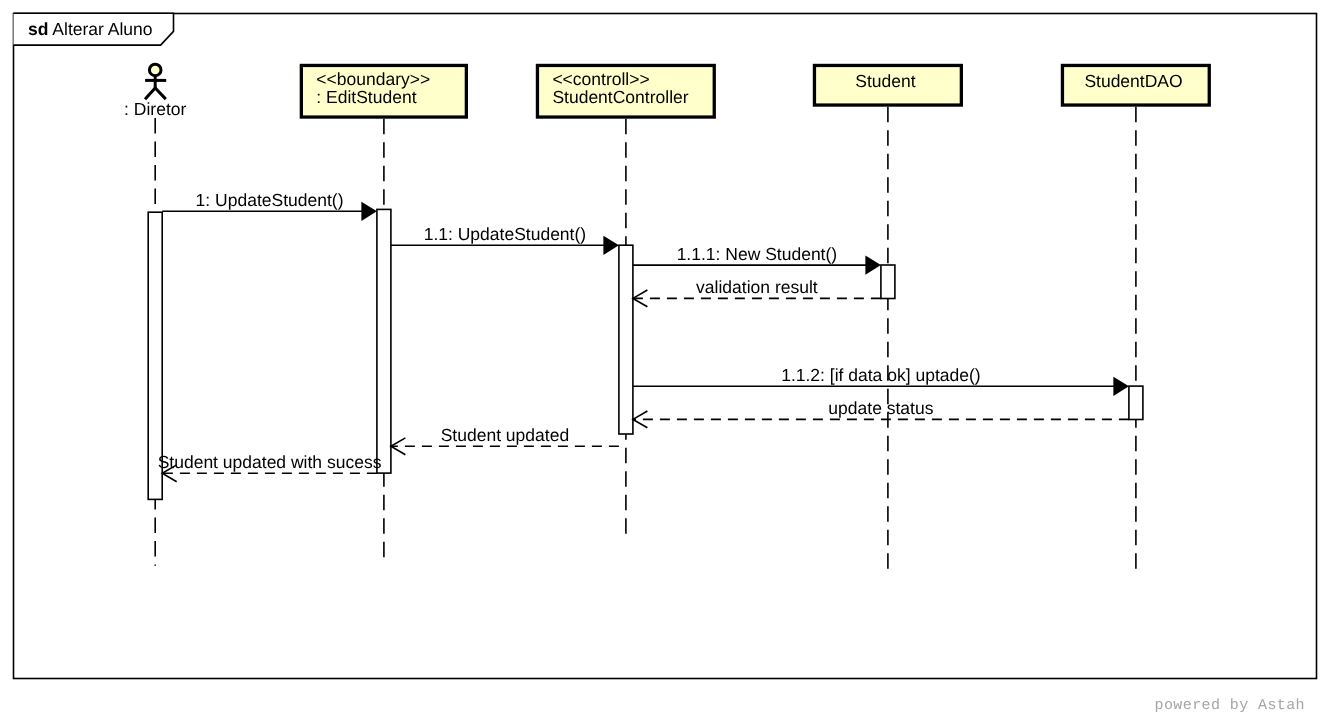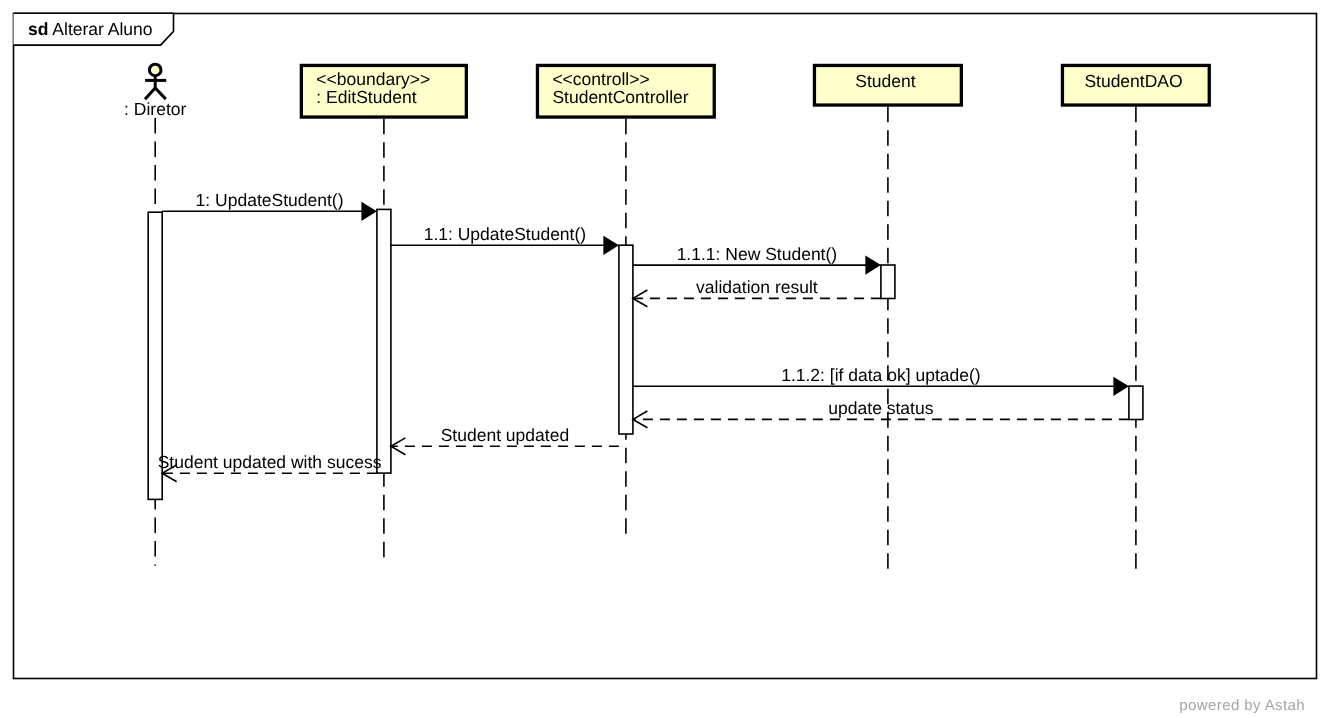--- a/index.html
+++ b/index.html
@@ -1,20 +1,20 @@
 <!DOCTYPE html>
 <html><head>
 <meta charset="utf-8">
 <style>
   html,body{margin:0;padding:0;background:#ffffff;-webkit-font-smoothing:antialiased;text-rendering:geometricPrecision;}
   body{width:1330px;height:718px;overflow:hidden;font-family:"Liberation Sans",sans-serif;}
   #canvas{position:relative;width:1330px;height:718px;transform:translateZ(0);}
   svg{display:block;}
   .wm{position:absolute;right:6px;bottom:4px;display:flex;align-items:center;gap:2px;}
-  .wm-text{font-family:Liberation Sans, sans-serif;font-size:15px;color:#a5a5a5;letter-spacing:.4px;}
+  .wm-text{font-family:Liberation Mono, monospace;font-size:15px;color:#a5a5a5;letter-spacing:.4px;}
 </style>
 </head>
 <body>
 
 <div id="canvas">
   <svg id="diagram" width="1330" height="718" viewBox="0 0 1330 718">
       <g>
         <rect x="13.5" y="13.5" width="1303" height="665" fill="none" stroke="#000000" stroke-width="1.6"></rect>
         <path d="M13.5 13.2 H173.5 V31.4 L160.6 45.1 H13.5" fill="#fff" stroke="#000000" stroke-width="1.6"></path>
         <text x="28" y="35" font-size="17.5px" font-family="&quot;Liberation Sans&quot;,sans-serif" fill="#000000"><tspan font-weight="bold">sd</tspan><tspan> Alterar Aluno</tspan></text>

